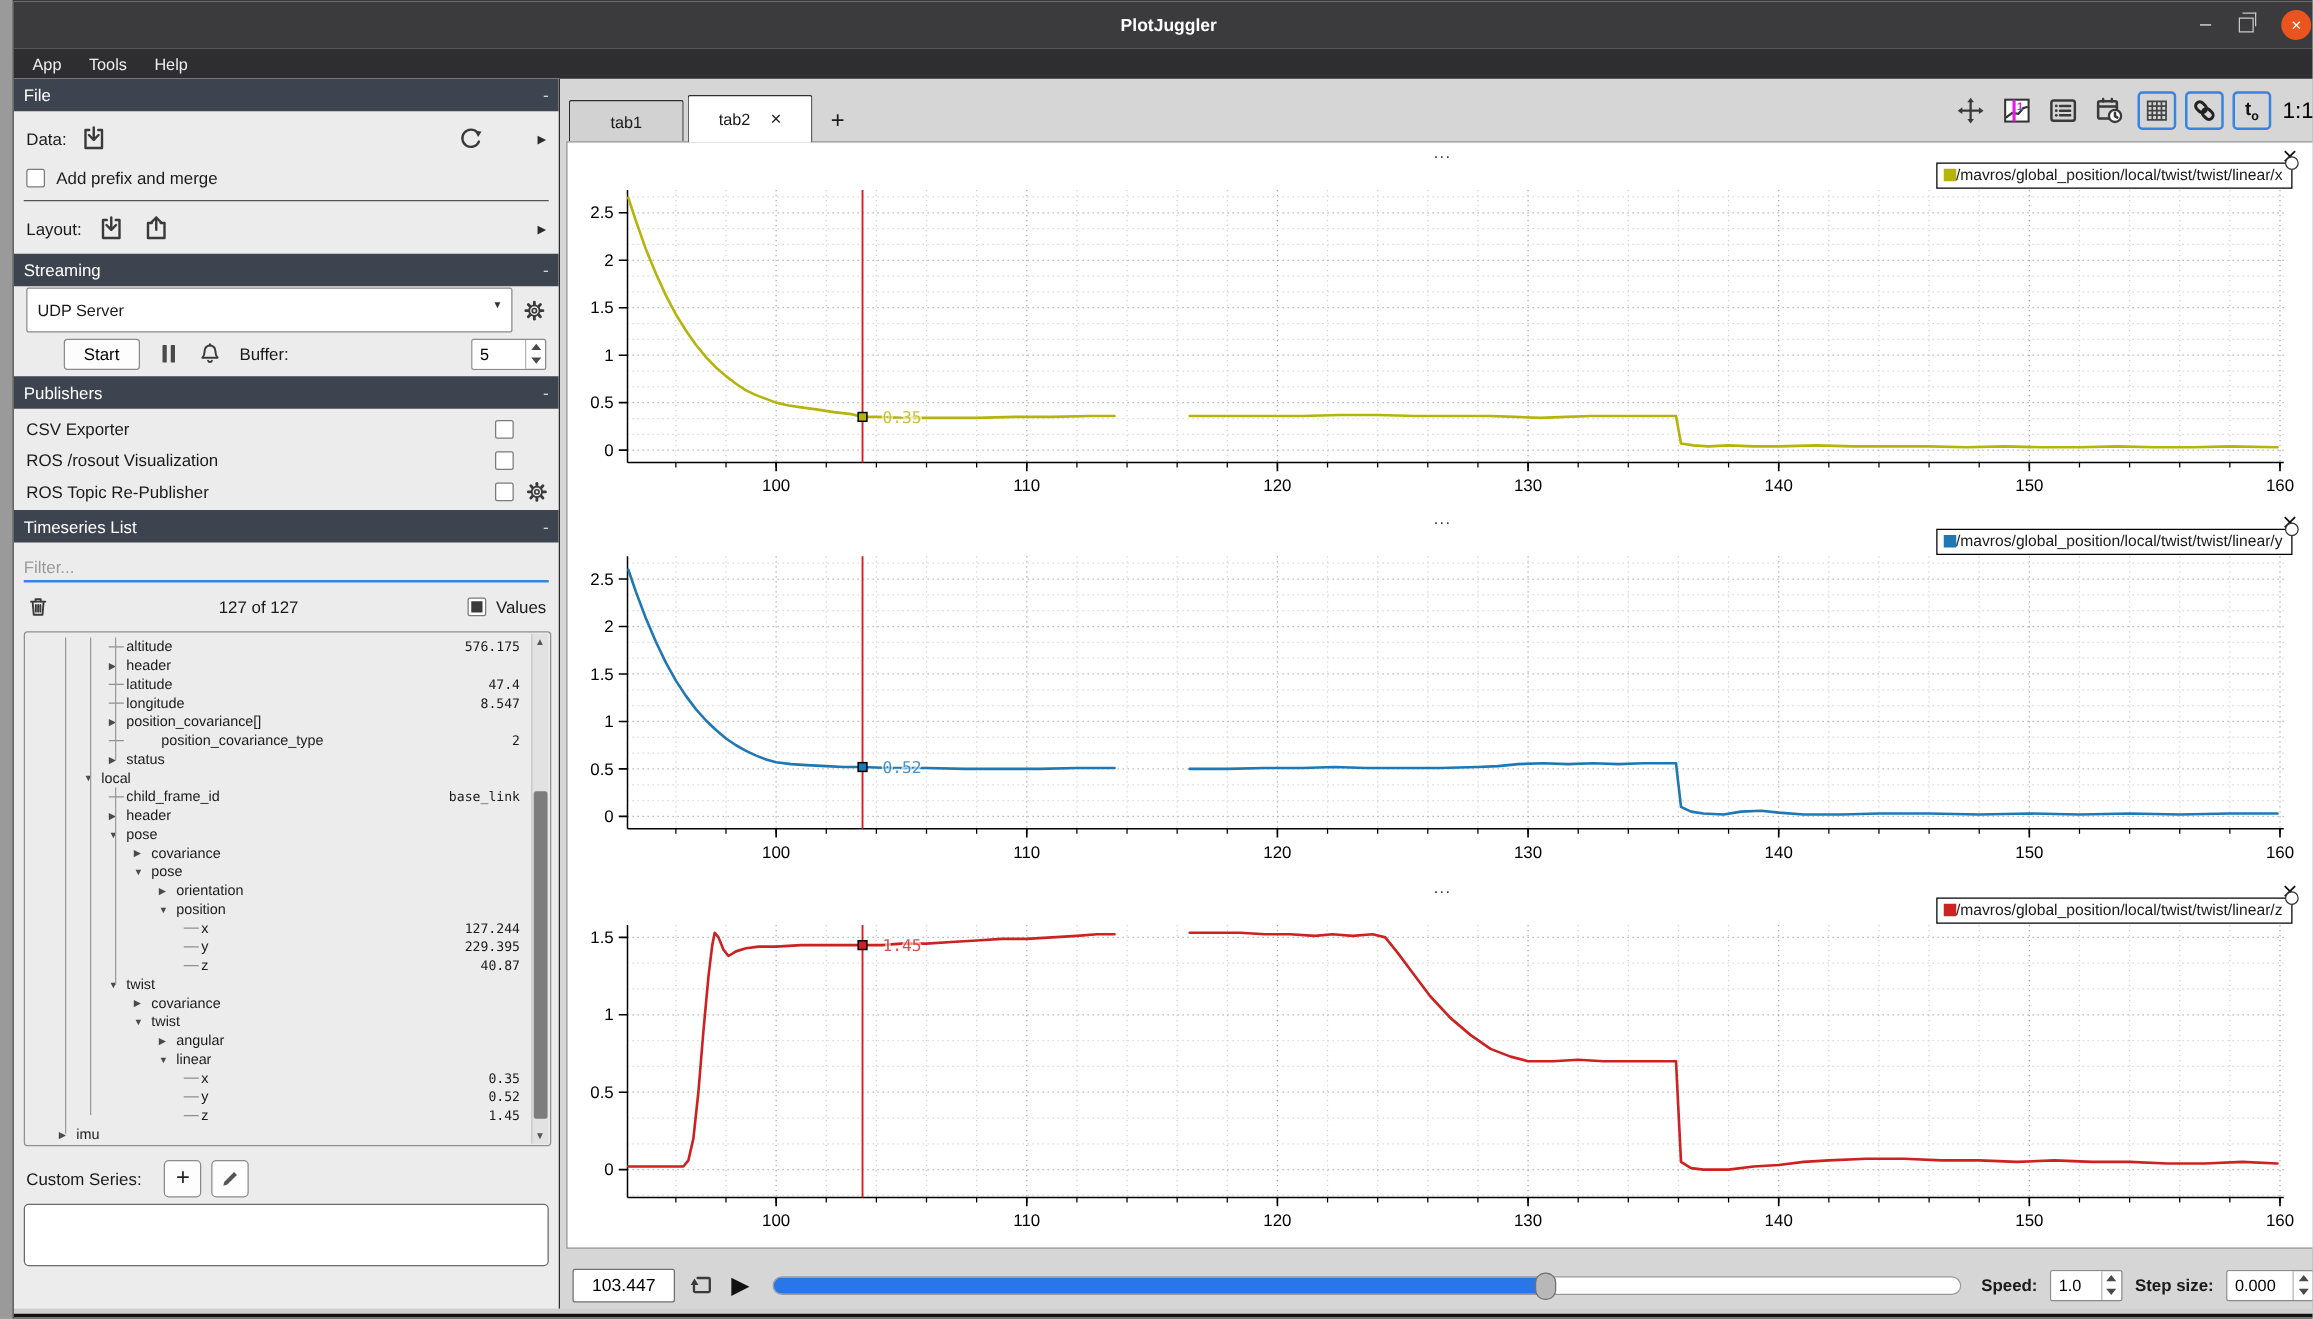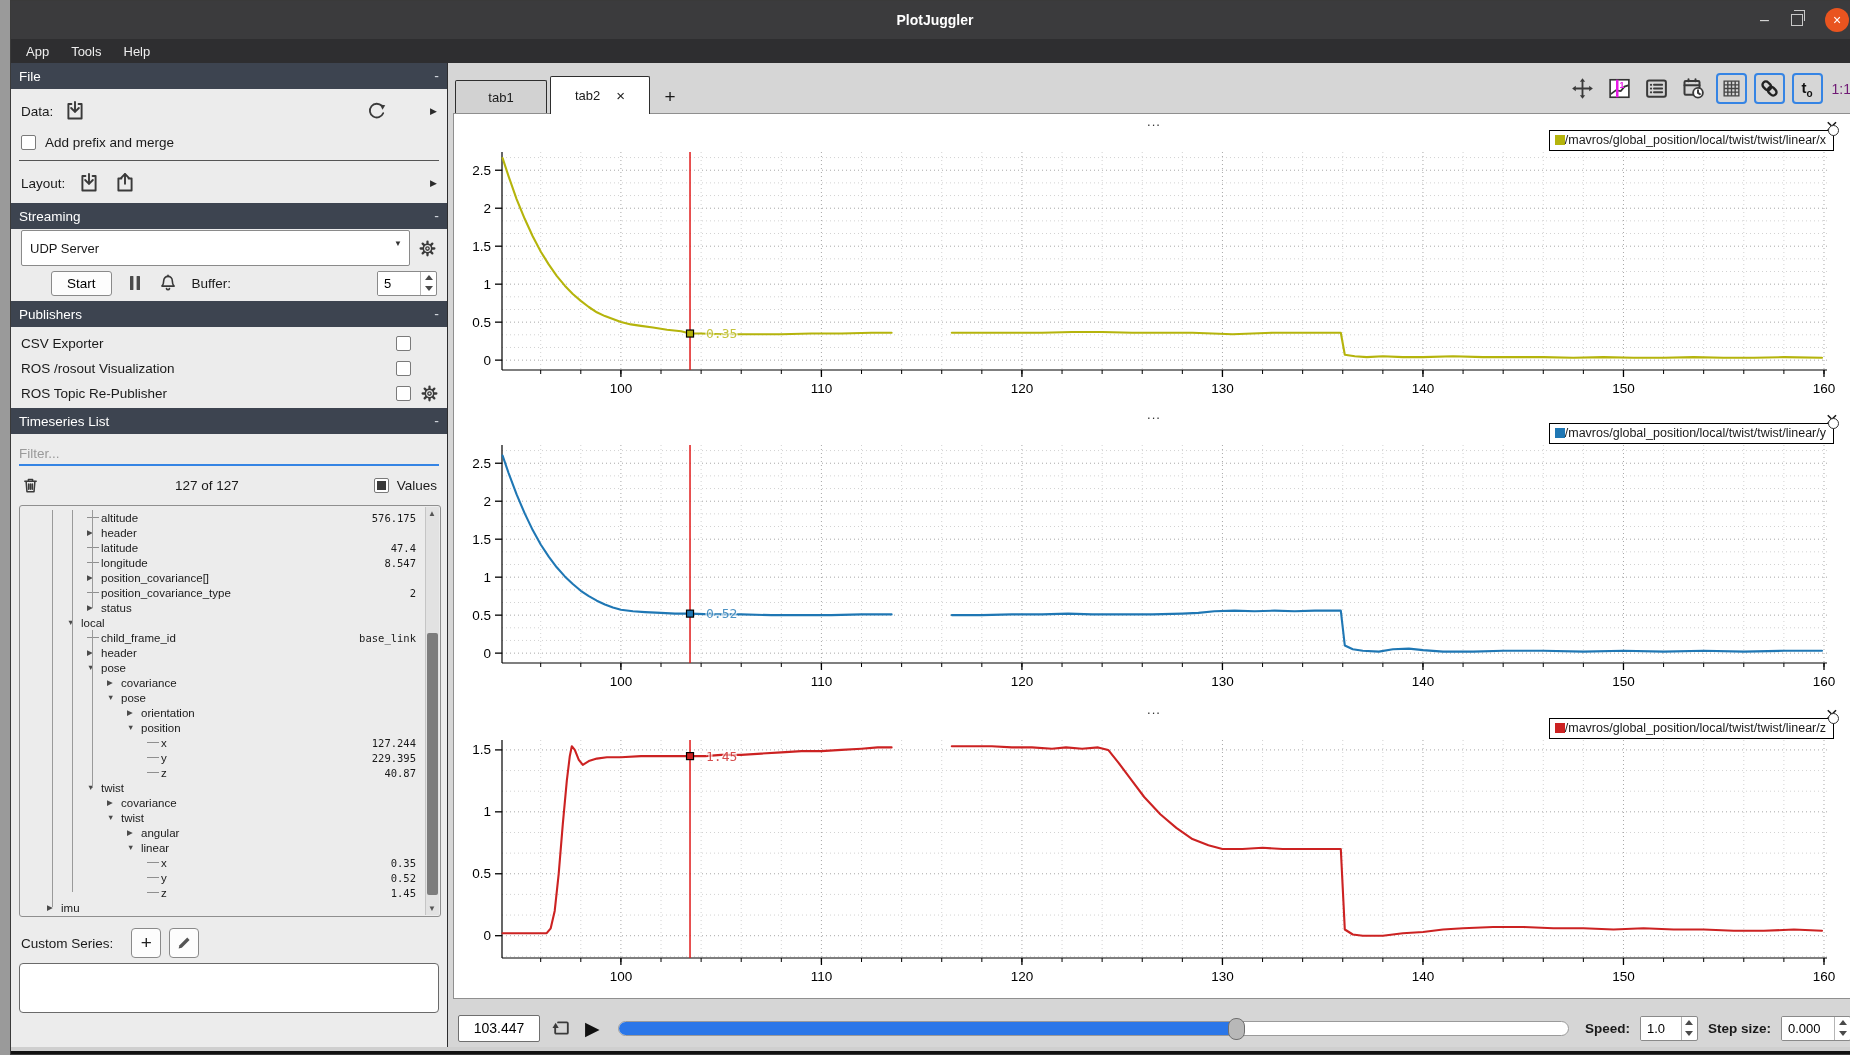--- a/index.html
+++ b/index.html
@@ -78,21 +78,21 @@
   
   .main { flex:1; margin-left:5px; position:relative; }
   .tabbar { height:50px; position:relative; display:flex; align-items:flex-end; padding-left:2px; }
   .tab { height:33px; min-width:92px; padding:0 24px; display:flex; align-items:center; justify-content:center; background:#d2d2d2; border:1px solid #2e2e2e; border-bottom:none; border-radius:2px 2px 0 0; margin-right:3px; font-size:13px; gap:16px; }
   .tab.active { background:#ffffff; height:38px; z-index:3; position:relative; margin-bottom:-1px; border-color:#2e2e2e; }
   .tab-close { font-size:15px; color:#222; }
   .tab-add { height:33px; width:34px; display:flex; align-items:center; justify-content:center; font-size:19px; }
   .plot-toolbar { position:absolute; right:8px; top:10px; display:flex; align-items:center; gap:7px; }
   .tool-btn { width:30px; height:30px; display:flex; align-items:center; justify-content:center; }
   .tool-btn.blue { border:2px solid #3584e4; border-radius:4px; width:31px; height:31px; }
-  .ratio { font-size:14px; color:#701a75; margin-left:2px; }
+  .ratio { font-size:18px; color:#000000; margin-left:2px; }
   .t0-label { font-size:15px; font-weight:bold; color:#111; }
   .t0-label sub { font-size:10px; }
 
   .plot-frame { position:relative; margin-top:0; height:886px; background:#ffffff; border:1px solid #8f8f8f; overflow:hidden; }
   .plot-region { position:absolute; left:0; width:1400px; height:290px; }
   .plot-title { position:absolute; top:0px; left:0; right:0; text-align:center; font-size:13px; color:#333; letter-spacing:1px; }
   .plot-close { position:absolute; top:2px; right:16px; font-size:21px; color:#111; line-height:20px; font-weight:400; }
   .plot-legend { position:absolute; top:16px; right:20px; background:#fff; border:1px solid #000; padding:2px 7px 3px 5px; display:flex; align-items:center; gap:0; font-size:12.5px; z-index:2; }
   .legend-swatch { width:10px; height:10px; flex:none; }
   .legend-handle { position:absolute; right:-6px; top:-6px; width:11px; height:11px; background:#fff; border:1.5px solid #333; border-radius:50%; }
@@ -332,21 +332,21 @@
             <span class="tree-marker">
               <span class="dash"></span>
             </span>
             <span>longitude</span>
             <span class="tree-val">8.547</span>
           </div>
           <div class="tree-row" style="padding-left: 67px;">
             <span class="tree-marker arrow">▶</span>
             <span>position_covariance[]</span>
           </div>
-          <div class="tree-row" style="padding-left: 67px;">
+          <div class="tree-row" style="padding-left: 67px; gap: 28px;">
             <span class="tree-marker">
               <span class="dash"></span>
             </span>
             <span>position_covariance_type</span>
             <span class="tree-val">2</span>
           </div>
           <div class="tree-row" style="padding-left: 67px;">
             <span class="tree-marker arrow">▶</span>
             <span>status</span>
           </div>

